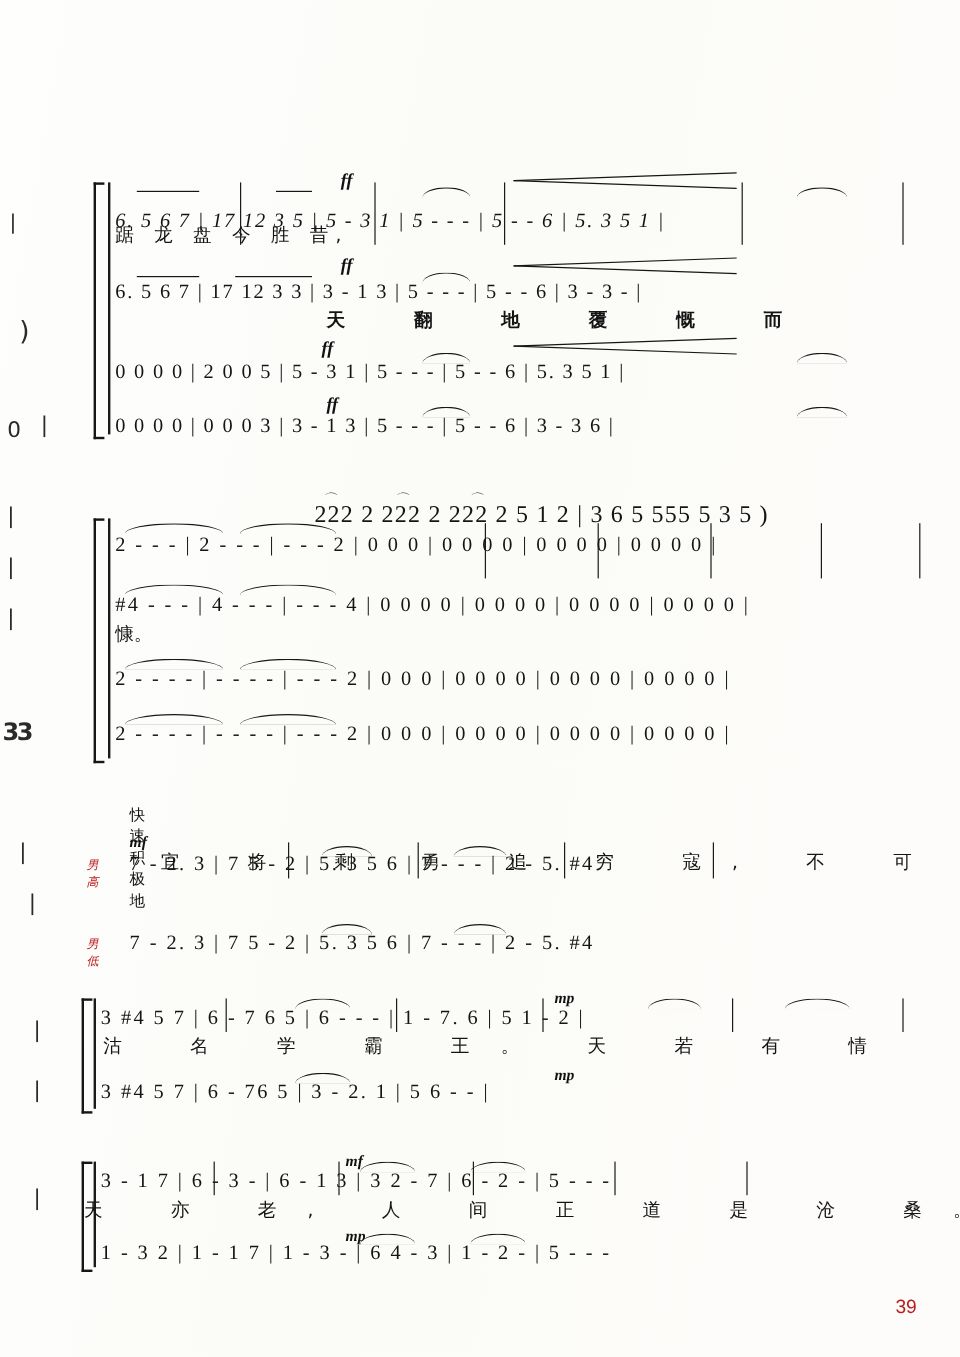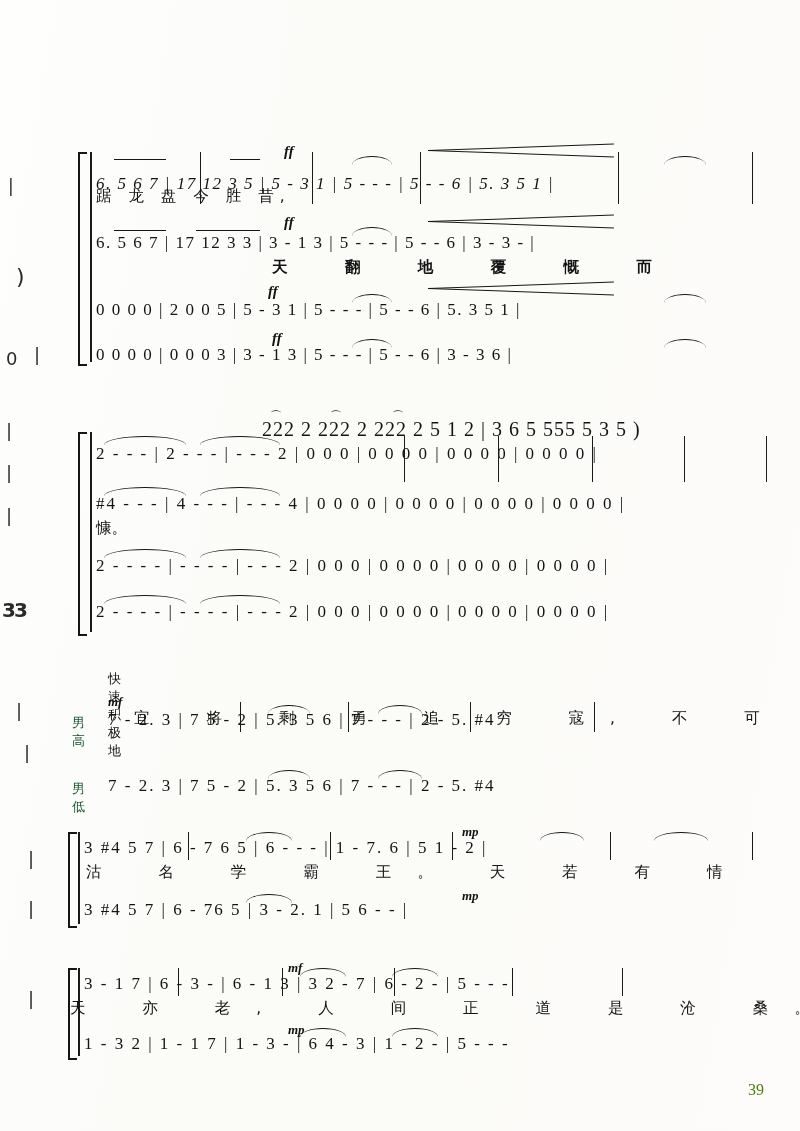--- a/index.html
+++ b/index.html
@@ -99,28 +99,29 @@
     height: 1.3px;
     background: #161616;
   }
   .hair.dim:before { top: 0; transform-origin: left center; transform: rotate(2.0deg); }
   .hair.dim:after  { top: 0; transform-origin: left center; transform: rotate(-2.0deg); }
   .pagenum {
     position: absolute;
     right: 36px;
     bottom: 32px;
     font-size: 16px;
-    color: #4d7c0f;
-    font-family: Liberation Serif, serif;
+    color: #b91c1c;
+    font-family: Liberation Sans, sans-serif;
   }
   .partlabel {
     position: absolute;
-    font-size: 13px;
+    font-size: 10px;
     font-family: "DejaVu Sans", sans-serif;
-    color: #14532d;
+    color: #b91c1c;
+    font-style: italic;
   }
   .tempo {
     position: absolute;
     font-size: 13px;
     font-family: "DejaVu Sans", sans-serif;
     color: #141414;
   }
   .edgemark {
     position: absolute;
     color: #2a2a2a;

